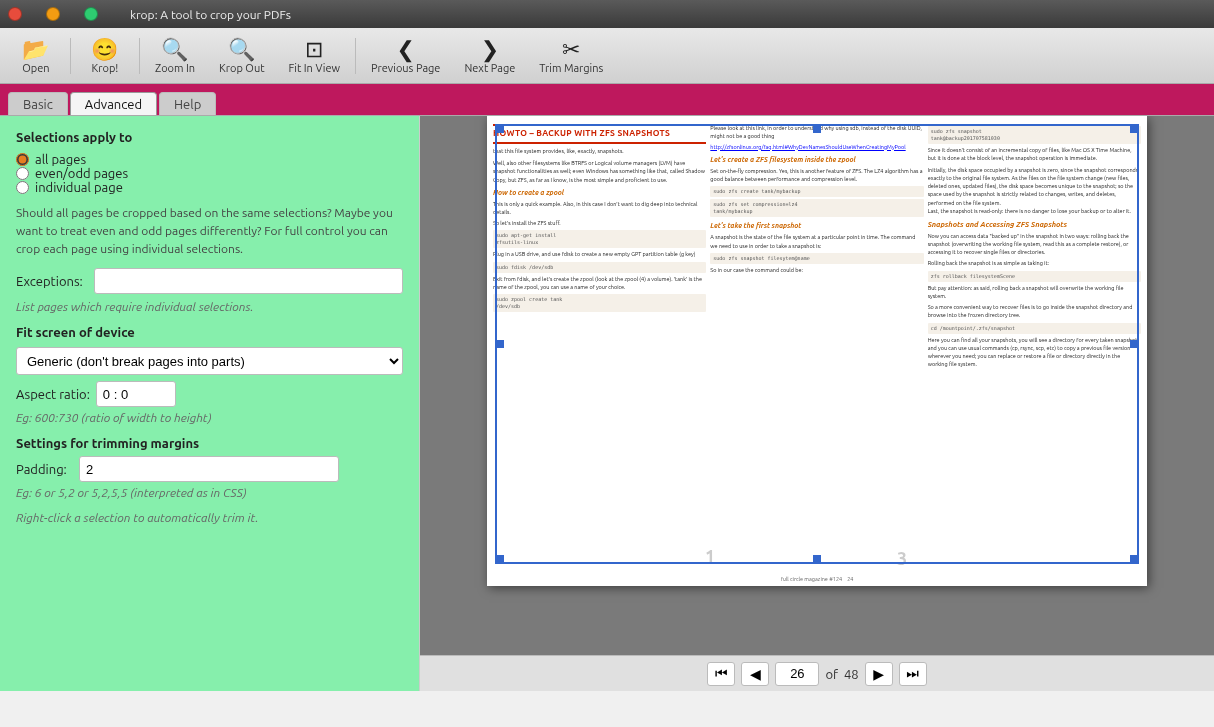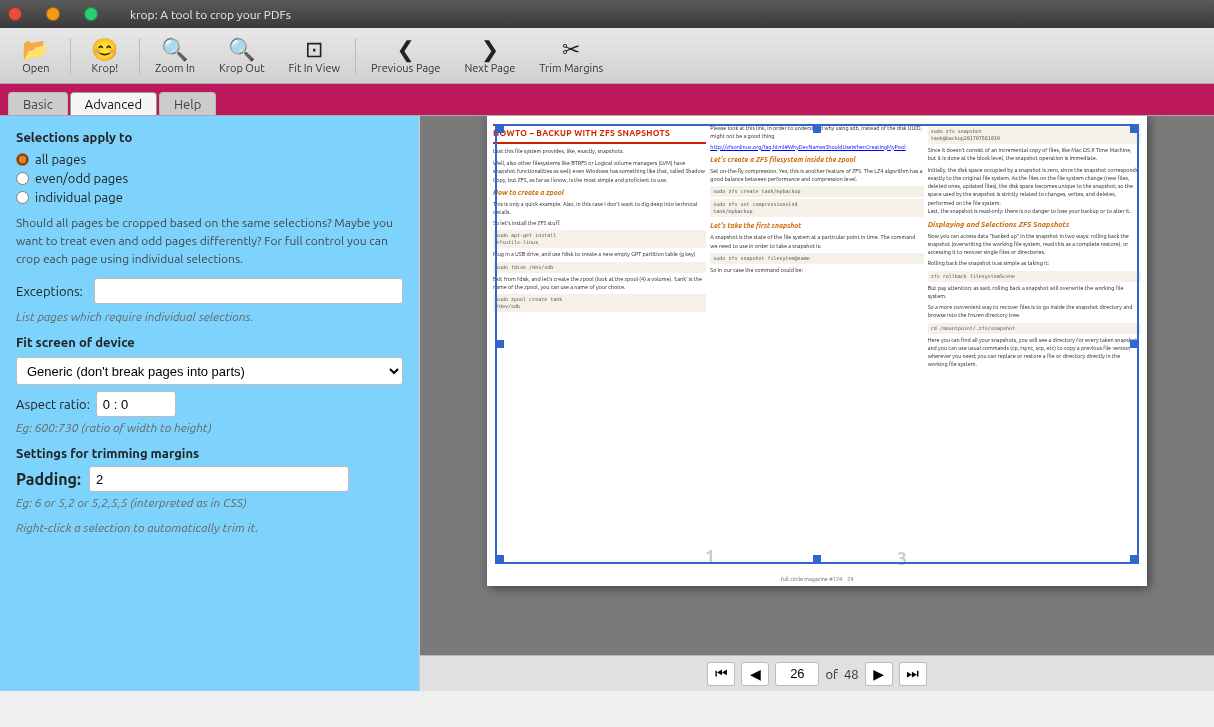--- a/index.html
+++ b/index.html
@@ -86,27 +86,27 @@
     }
     
     #main {
       display: flex;
       height: calc(727px - 28px - 56px - 32px - 36px);
     }
     
     #sidebar {
       width: 420px;
       min-width: 420px;
-      background: #7dd3fc;
+      background: #86efac;
       padding: 14px 16px;
       overflow-y: auto;
       border-right: 1px solid #ccc;
     }
     #sidebar h3 { font-size: 13px; font-weight: bold; margin-bottom: 8px; }
-    .radio-group { display: flex; flex-direction: column; gap: 5px; margin-bottom: 10px; }
+    .radio-group { display: flex; flex-direction: column; margin-bottom: 10px; }
     .radio-item { display: flex; align-items: center; gap: 6px; font-size: 13px; cursor: pointer; }
     .radio-item input[type=radio] { accent-color: #e67e22; }
     .desc-text { font-size: 12px; color: #444; margin-bottom: 10px; line-height: 1.5; }
     .field-row { display: flex; align-items: center; gap: 8px; margin-bottom: 6px; }
     .field-label { font-size: 13px; min-width: 70px; }
     .field-input {
       flex: 1;
       border: 1px solid #bbb;
       border-radius: 3px;
       padding: 3px 6px;
@@ -124,21 +124,21 @@
       font-size: 13px;
       background: white;
       height: 28px;
       margin-bottom: 6px;
     }
     .aspect-row { display: flex; align-items: center; gap: 6px; margin-bottom: 4px; }
     .aspect-label { font-size: 13px; }
     .aspect-val { border: 1px solid #bbb; border-radius: 3px; padding: 3px 6px; font-size: 13px; background: white; height: 26px; width: 80px; }
     .trim-section-title { font-size: 13px; font-weight: bold; margin: 12px 0 6px; }
     .padding-row { display: flex; align-items: center; gap: 8px; margin-bottom: 4px; }
-    .padding-label { font-size: 16px; min-width: 55px; font-weight: bold; }
+    .padding-label { font-size: 13px; min-width: 55px; }
     .padding-input { border: 1px solid #bbb; border-radius: 3px; padding: 3px 6px; font-size: 13px; background: white; height: 26px; width: 260px; }
     
     #content {
       flex: 1;
       background: #7a7a7a;
       display: flex;
       flex-direction: column;
       align-items: center;
       justify-content: center;
       overflow: hidden;
@@ -374,21 +374,21 @@
             <div class="pdf-heading">Let's take the first snapshot</div>
             <p style="font-size:5.5px; line-height:1.5; color:#222; margin-bottom:3px;">A snapshot is the state of the file system at a particular point in time. The command we need to use in order to take a snapshot is:</p>
             <div class="pdf-code">sudo zfs snapshot filesytem@name</div>
             <p style="font-size:5.5px; line-height:1.5; color:#222; margin-bottom:3px;">So in our case the command could be:</p>
           </div>
 
           <div class="pdf-col">
             <div class="pdf-code">sudo zfs snapshot<br>tank@backup201707581030</div>
             <p style="font-size:5.5px; line-height:1.5; color:#222; margin-bottom:3px;">Since it doesn't consist of an incremental copy of files, like Mac OS X Time Machine, but it is done at the block level, the snapshot operation is immediate.</p>
             <p style="font-size:5.5px; line-height:1.5; color:#222; margin-bottom:3px;">Initially, the disk space occupied by a snapshot is zero, since the snapshot corresponds exactly to the original file system. As the files on the file system change (new files, deleted ones, updated files), the disk space becomes unique to the snapshot; so the space used by the snapshot is strictly related to changes, writes, and deletes, performed on the file system.<br>Last, the snapshot is read-only: there is no danger to lose your backup or to alter it.</p>
-            <div class="pdf-heading" style="font-size:7.5px;">Displaying and Selections ZFS Snapshots</div>
+            <div class="pdf-heading" style="font-size:7.5px;">Snapshots and Accessing ZFS Snapshots</div>
             <p style="font-size:5.5px; line-height:1.5; color:#222; margin-bottom:3px;">Now you can access data "backed up" in the snapshot in two ways: rolling back the snapshot (overwriting the working file system, read this as a complete restore), or accessing it to recover single files or directories.</p>
             <p style="font-size:5.5px; line-height:1.5; color:#222; margin-bottom:3px;">Rolling back the snapshot is as simple as taking it:</p>
             <div class="pdf-code">zfs rollback filesystemScene</div>
             <p style="font-size:5.5px; line-height:1.5; color:#222; margin-bottom:3px;">But pay attention: as said, rolling back a snapshot will overwrite the working file system.</p>
             <p style="font-size:5.5px; line-height:1.5; color:#222; margin-bottom:3px;">So a more convenient way to recover files is to go inside the snapshot directory and browse into the frozen directory tree.</p>
             <div class="pdf-code">cd /mountpoint/.zfs/snapshot</div>
             <p style="font-size:5.5px; line-height:1.5; color:#222; margin-bottom:3px;">Here you can find all your snapshots, you will see a directory for every taken snapshot, and you can use usual commands (cp, rsync, scp, etc) to copy a previous file version wherever you need; you can replace or restore a file or directory directly in the working file system.</p>
           </div>
         </div>
 

